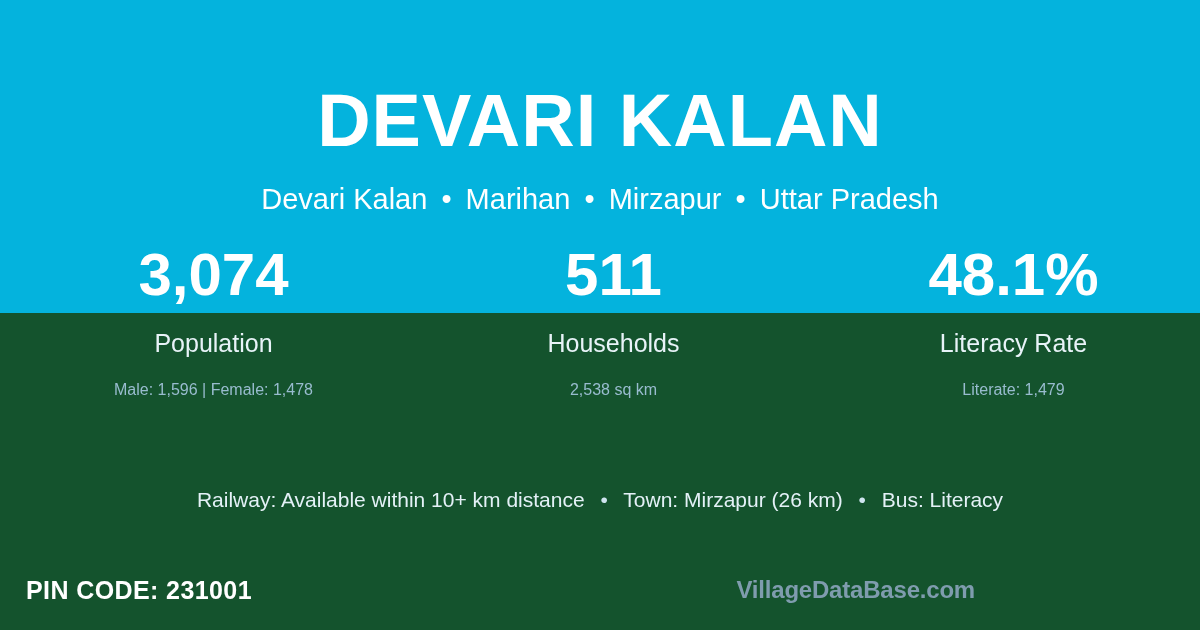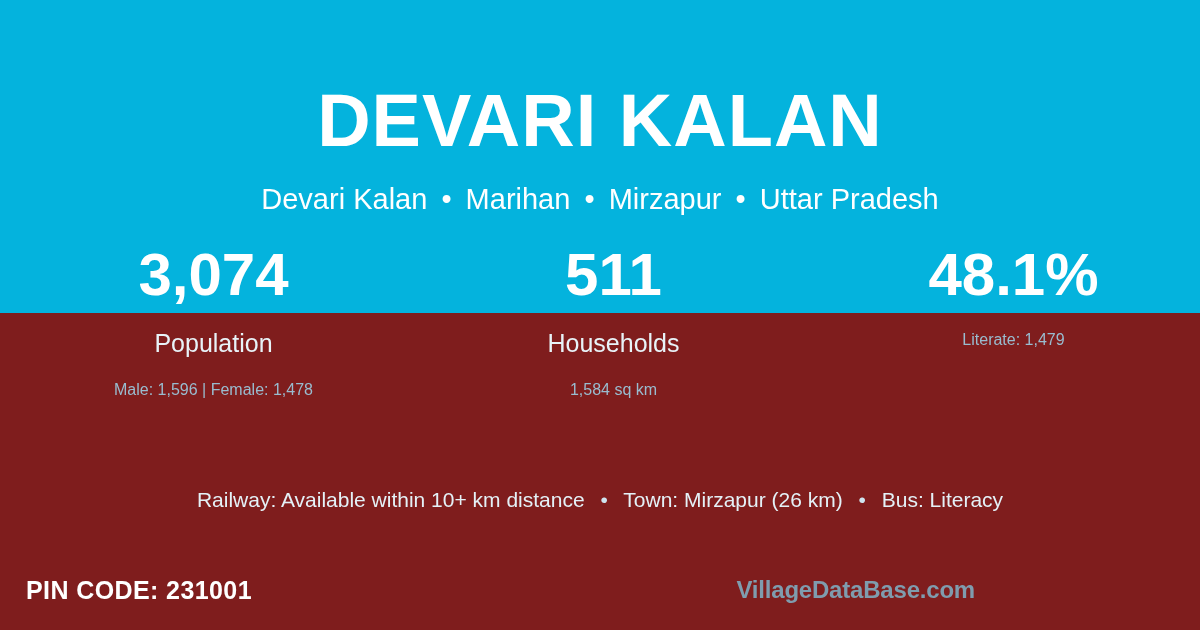--- a/index.html
+++ b/index.html
@@ -12,21 +12,21 @@
     height: 630px;
     overflow: hidden;
     font-family: "Liberation Sans", sans-serif;
     background: #024F78;
   }
 
   .card {
     position: relative;
     width: 1200px;
     height: 630px;
-    background: #7f1d1d;
+    background: #14532d;
     overflow: hidden;
   }
 
   
   .top-band {
     position: absolute;
     left: 0;
     top: 0;
     width: 1200px;
     height: 313px;
@@ -176,25 +176,26 @@
 
     <div class="stat">
       <div class="stat-value">3,074</div>
       <div class="stat-label">Population</div>
       <div class="stat-sub">Male: 1,596 | Female: 1,478</div>
     </div>
 
     <div class="stat">
       <div class="stat-value">511</div>
       <div class="stat-label">Households</div>
-      <div class="stat-sub">1,584 sq km</div>
+      <div class="stat-sub">2,538 sq km</div>
     </div>
 
     <div class="stat">
       <div class="stat-value">48.1%</div>
+      <div class="stat-label">Literacy Rate</div>
       <div class="stat-sub">Literate: 1,479</div>
     </div>
 
   </div>
 
   <div class="info-line">
     <span>Railway: Available within 10+ km distance</span>
     <span class="sep">•</span>
     <span>Town: Mirzapur (26 km)</span>
     <span class="sep">•</span>

